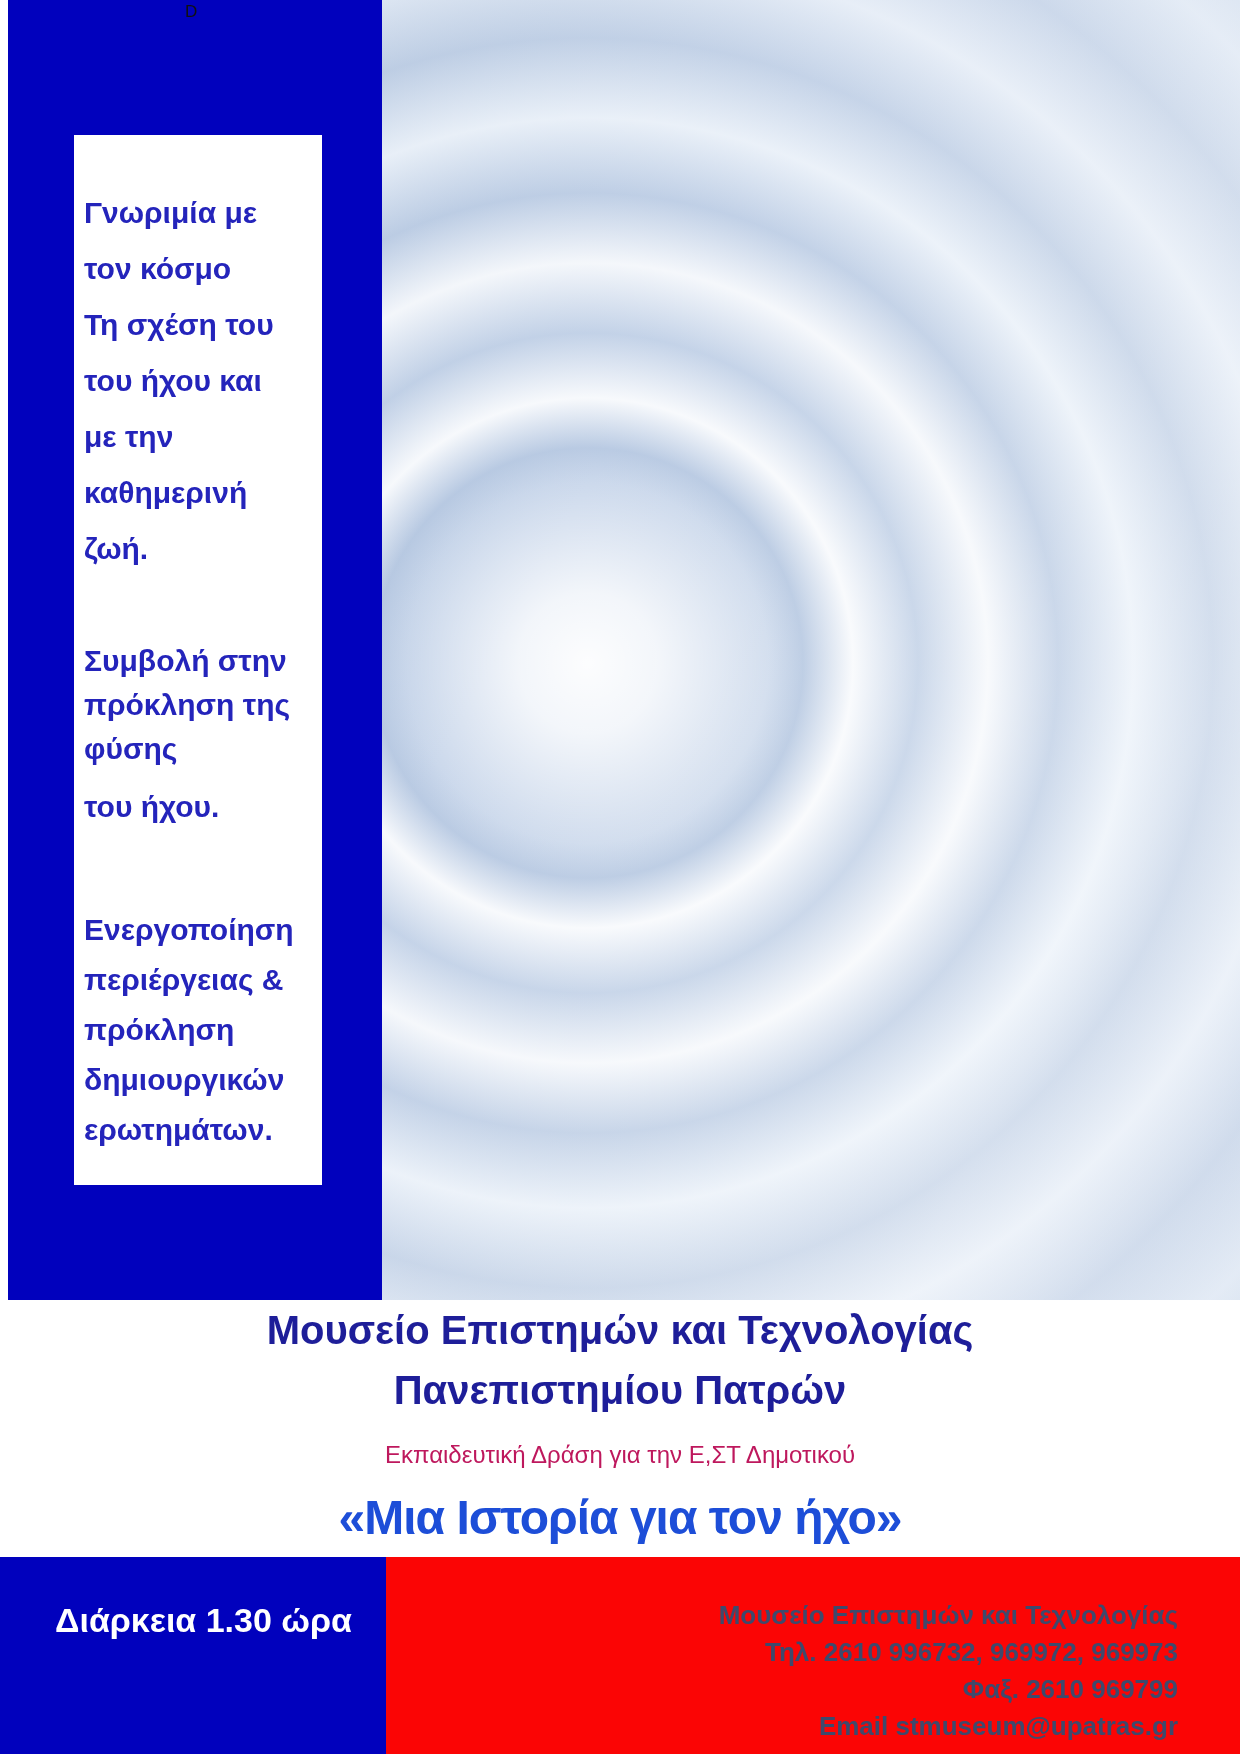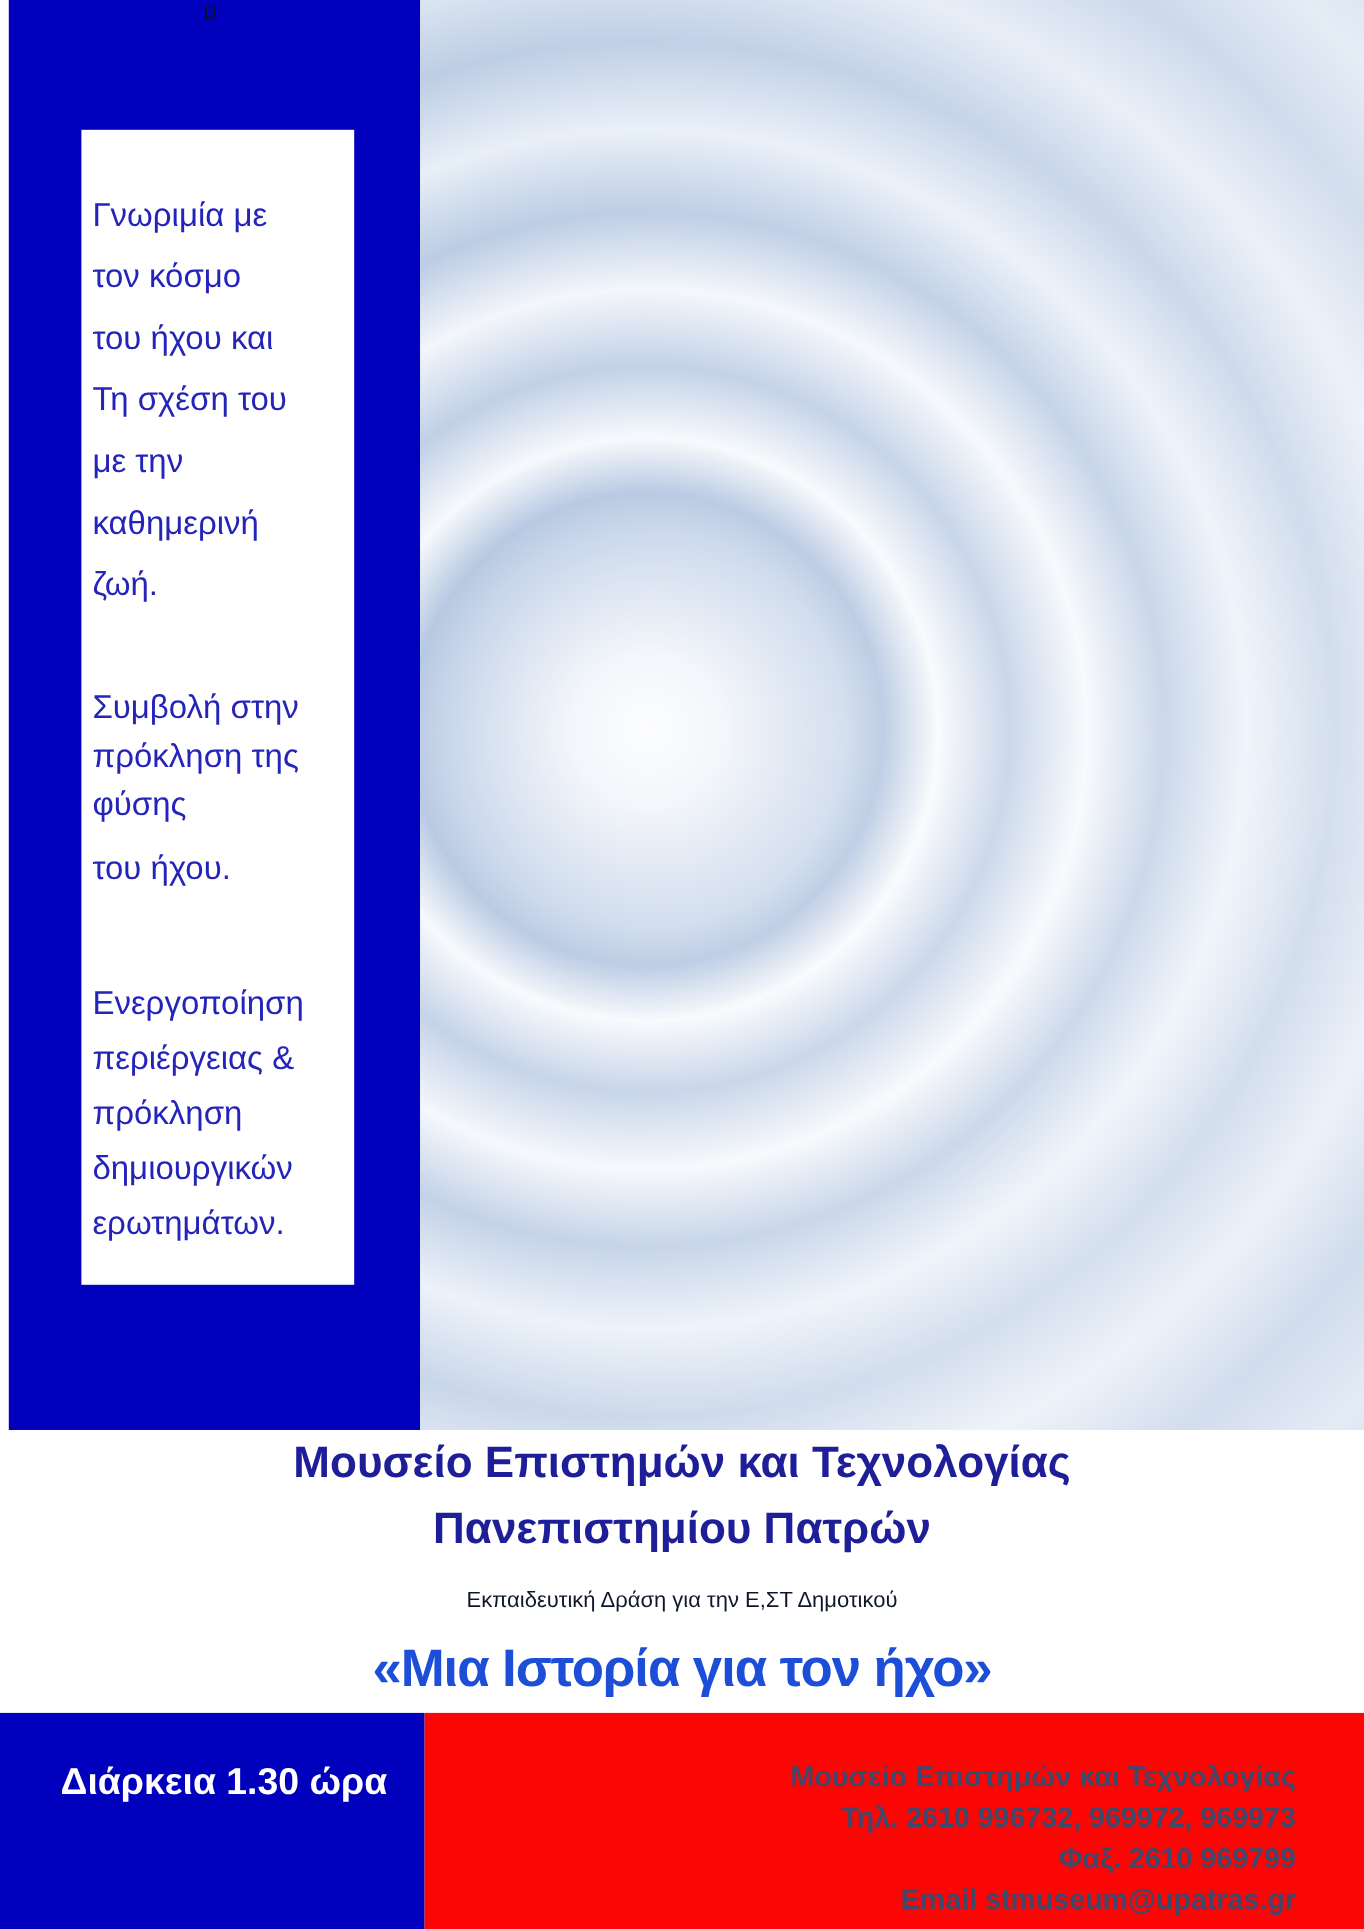--- a/index.html
+++ b/index.html
@@ -36,27 +36,27 @@
     position: absolute;
     left: 177px;
     top: 2px;
     font-size: 17px;
     color: #111111;
     font-family: "Liberation Sans", sans-serif;
   }
   .white-box {
     position: absolute;
     left: 66px;
-    top: 118px;
+    top: 135px;
     width: 248px;
     height: 1050px;
     background: #ffffff;
     padding: 50px 8px 0 10px;
     color: #2424bb;
-    font-weight: normal;
+    font-weight: bold;
   }
   .para { font-size: 30px; }
   .para1 { line-height: 56px; }
   .para2 { line-height: 44px; margin-top: 62px; }
   .para2 .last-line { margin-top: 14px; }
   .para3 { line-height: 50px; margin-top: 76px; }
 
   .water-image {
     position: relative;
     flex: 1;
@@ -77,22 +77,22 @@
   }
   .museum-title {
     color: #1e1e99;
     font-size: 40px;
     font-weight: bold;
     line-height: 40px;
   }
   .museum-title.line1 { padding-top: 10px; }
   .museum-title.line2 { margin-top: 20px; }
   .action-subtitle {
-    color: #0f172a;
-    font-size: 20px;
+    color: #be185d;
+    font-size: 24px;
     font-weight: normal;
     line-height: 28px;
     margin-top: 31px;
   }
   .event-title {
     color: #1d4ed8;
     font-size: 48px;
     font-weight: bold;
     line-height: 48px;
     margin-top: 25px;
@@ -134,22 +134,22 @@
   <div class="top-section">
     <div class="left-edge-spacer"></div>
 
     <div class="blue-column">
       <span class="stray-char">D</span>
 
       <div class="white-box">
         <div class="para para1">
           <div class="line">Γνωριμία με</div>
           <div class="line">τον κόσμο</div>
+          <div class="line">Τη σχέση του</div>
           <div class="line">του ήχου και</div>
-          <div class="line">Τη σχέση του</div>
           <div class="line">με την</div>
           <div class="line">καθημερινή</div>
           <div class="line">ζωή.</div>
         </div>
 
         <div class="para para2">
           <div class="line">Συμβολή στην</div>
           <div class="line">πρόκληση  της</div>
           <div class="line">φύσης</div>
           <div class="line last-line">του ήχου.</div>

